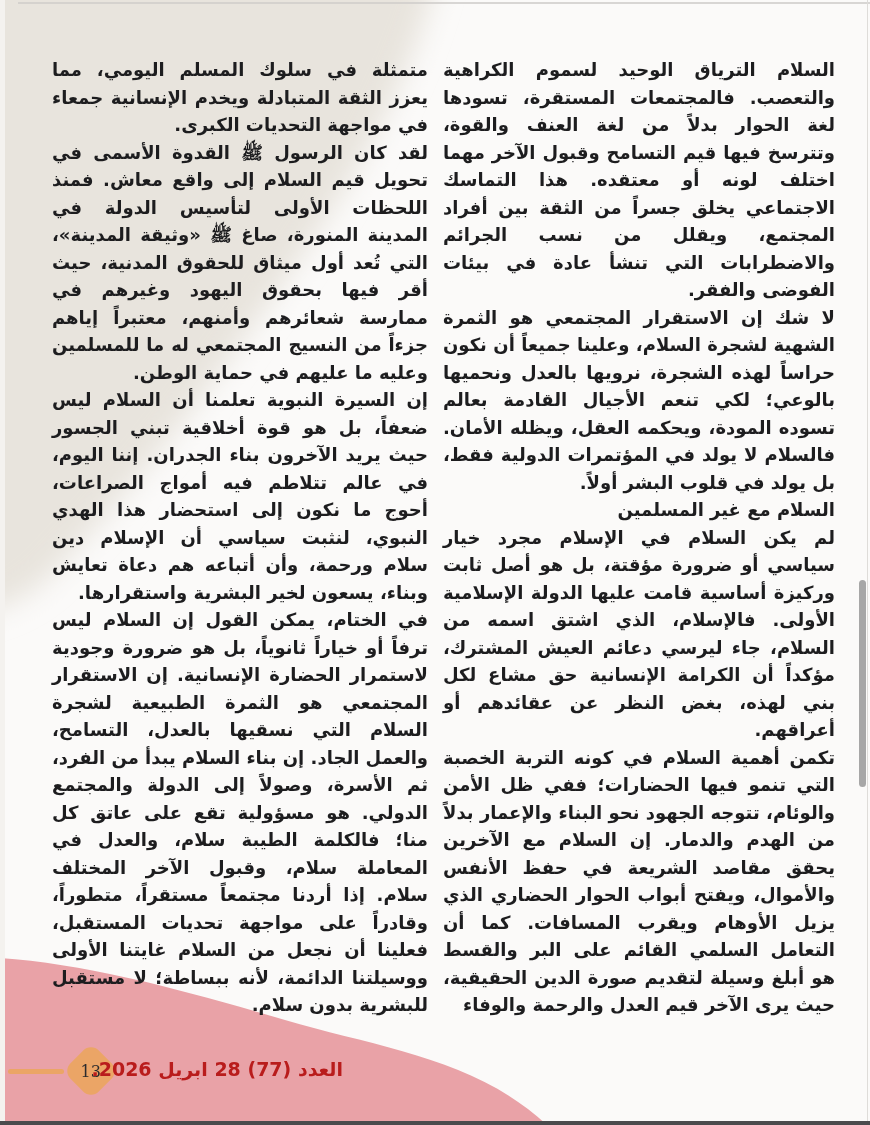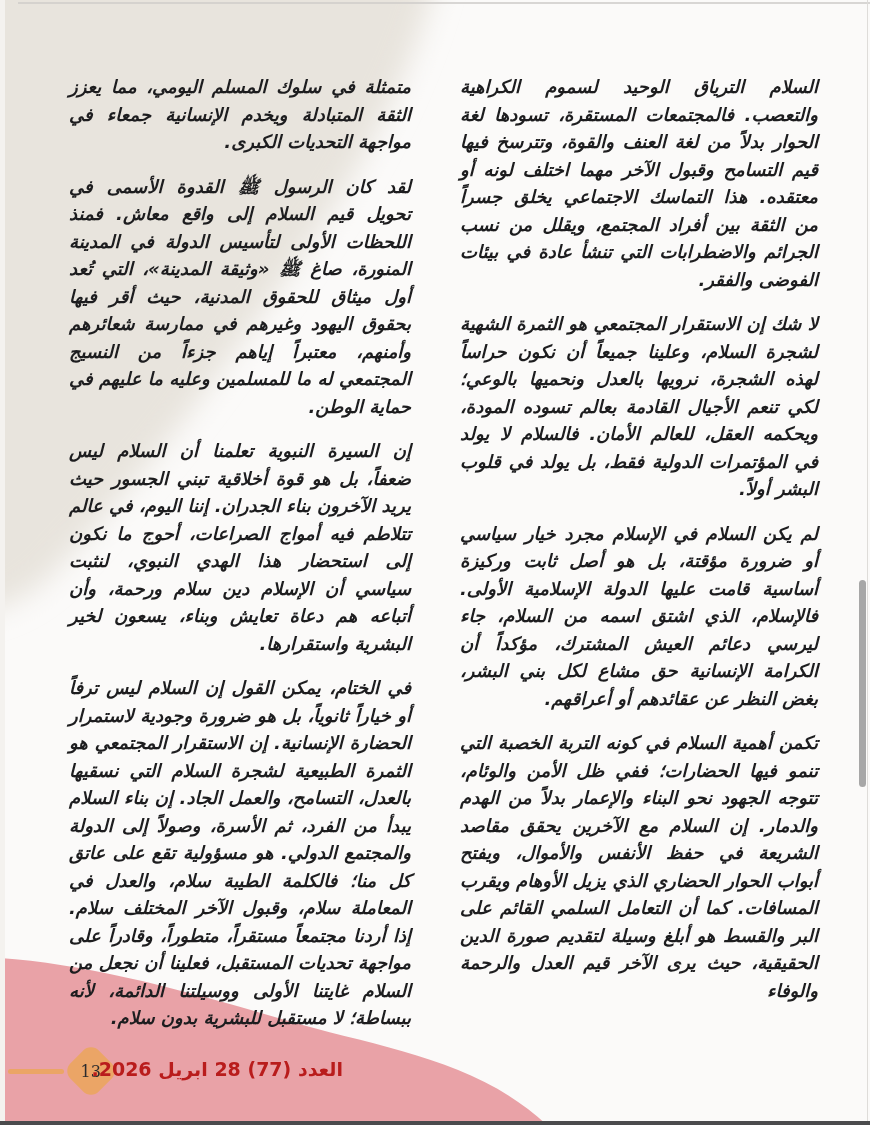--- a/index.html
+++ b/index.html
@@ -35,21 +35,21 @@
   .col{
     position:absolute;
     top:56px;
     direction:rtl;
     text-align:justify;
     font-size:18px;
     font-weight:700;
     line-height:27.5px;
     letter-spacing:0;
   }
-  .col p{margin:17px;font-style:italic;}
+  .col p{margin:0;}
   .col-right{right:35px;width:392px;}
   .col-left{left:52px;width:376px;}
   .subheading{
     margin:0;
     font-size:18px;
     font-weight:700;
     text-align:right;
   }
 
   .scroll-thumb{
@@ -112,22 +112,23 @@
   <svg class="blob blob-pink" width="600" height="185" viewBox="0 0 600 185" aria-hidden="true">
     <path d="M 0 18 C 90 24, 190 52, 285 80 C 380 108, 475 118, 547 185 L 0 185 Z"></path>
   </svg>
 
   <div class="edge-top"></div>
   <div class="edge-left"></div>
   <div class="edge-right"></div>
 
   <div class="col col-right">
     <p>السلام الترياق الوحيد لسموم الكراهية والتعصب. فالمجتمعات المستقرة، تسودها لغة الحوار بدلاً من لغة العنف والقوة، وتترسخ فيها قيم التسامح وقبول الآخر مهما اختلف لونه أو معتقده. هذا التماسك الاجتماعي يخلق جسراً من الثقة بين أفراد المجتمع، ويقلل من نسب الجرائم والاضطرابات التي تنشأ عادة في بيئات الفوضى والفقر.</p>
-    <p>لا شك إن الاستقرار المجتمعي هو الثمرة الشهية لشجرة السلام، وعلينا جميعاً أن نكون حراساً لهذه الشجرة، نرويها بالعدل ونحميها بالوعي؛ لكي تنعم الأجيال القادمة بعالم تسوده المودة، ويحكمه العقل، للعالم الأمان. فالسلام لا يولد في المؤتمرات الدولية فقط، بل يولد في قلوب البشر أولاً.</p>
-    <p>لم يكن السلام في الإسلام مجرد خيار سياسي أو ضرورة مؤقتة، بل هو أصل ثابت وركيزة أساسية قامت عليها الدولة الإسلامية الأولى. فالإسلام، الذي اشتق اسمه من السلام، جاء ليرسي دعائم العيش المشترك، مؤكداً أن الكرامة الإنسانية حق مشاع لكل بني البشر، بغض النظر عن عقائدهم أو أعراقهم.</p>
+    <p>لا شك إن الاستقرار المجتمعي هو الثمرة الشهية لشجرة السلام، وعلينا جميعاً أن نكون حراساً لهذه الشجرة، نرويها بالعدل ونحميها بالوعي؛ لكي تنعم الأجيال القادمة بعالم تسوده المودة، ويحكمه العقل، ويظله الأمان. فالسلام لا يولد في المؤتمرات الدولية فقط، بل يولد في قلوب البشر أولاً.</p>
+    <h2 class="subheading">السلام مع غير المسلمين</h2>
+    <p>لم يكن السلام في الإسلام مجرد خيار سياسي أو ضرورة مؤقتة، بل هو أصل ثابت وركيزة أساسية قامت عليها الدولة الإسلامية الأولى. فالإسلام، الذي اشتق اسمه من السلام، جاء ليرسي دعائم العيش المشترك، مؤكداً أن الكرامة الإنسانية حق مشاع لكل بني لهذه، بغض النظر عن عقائدهم أو أعراقهم.</p>
     <p>تكمن أهمية السلام في كونه التربة الخصبة التي تنمو فيها الحضارات؛ ففي ظل الأمن والوئام، تتوجه الجهود نحو البناء والإعمار بدلاً من الهدم والدمار. إن السلام مع الآخرين يحقق مقاصد الشريعة في حفظ الأنفس والأموال، ويفتح أبواب الحوار الحضاري الذي يزيل الأوهام ويقرب المسافات. كما أن التعامل السلمي القائم على البر والقسط هو أبلغ وسيلة لتقديم صورة الدين الحقيقية، حيث يرى الآخر قيم العدل والرحمة والوفاء</p>
   </div>
 
   <div class="col col-left">
     <p>متمثلة في سلوك المسلم اليومي، مما يعزز الثقة المتبادلة ويخدم الإنسانية جمعاء في مواجهة التحديات الكبرى.</p>
     <p>لقد كان الرسول ﷺ القدوة الأسمى في تحويل قيم السلام إلى واقع معاش. فمنذ اللحظات الأولى لتأسيس الدولة في المدينة المنورة، صاغ ﷺ «وثيقة المدينة»، التي تُعد أول ميثاق للحقوق المدنية، حيث أقر فيها بحقوق اليهود وغيرهم في ممارسة شعائرهم وأمنهم، معتبراً إياهم جزءاً من النسيج المجتمعي له ما للمسلمين وعليه ما عليهم في حماية الوطن.</p>
     <p>إن السيرة النبوية تعلمنا أن السلام ليس ضعفاً، بل هو قوة أخلاقية تبني الجسور حيث يريد الآخرون بناء الجدران. إننا اليوم، في عالم تتلاطم فيه أمواج الصراعات، أحوج ما نكون إلى استحضار هذا الهدي النبوي، لنثبت سياسي أن الإسلام دين سلام ورحمة، وأن أتباعه هم دعاة تعايش وبناء، يسعون لخير البشرية واستقرارها.</p>
     <p>في الختام، يمكن القول إن السلام ليس ترفاً أو خياراً ثانوياً، بل هو ضرورة وجودية لاستمرار الحضارة الإنسانية. إن الاستقرار المجتمعي هو الثمرة الطبيعية لشجرة السلام التي نسقيها بالعدل، التسامح، والعمل الجاد. إن بناء السلام يبدأ من الفرد، ثم الأسرة، وصولاً إلى الدولة والمجتمع الدولي. هو مسؤولية تقع على عاتق كل منا؛ فالكلمة الطيبة سلام، والعدل في المعاملة سلام، وقبول الآخر المختلف سلام. إذا أردنا مجتمعاً مستقراً، متطوراً، وقادراً على مواجهة تحديات المستقبل، فعلينا أن نجعل من السلام غايتنا الأولى ووسيلتنا الدائمة، لأنه ببساطة؛ لا مستقبل للبشرية بدون سلام.</p>
   </div>
 

